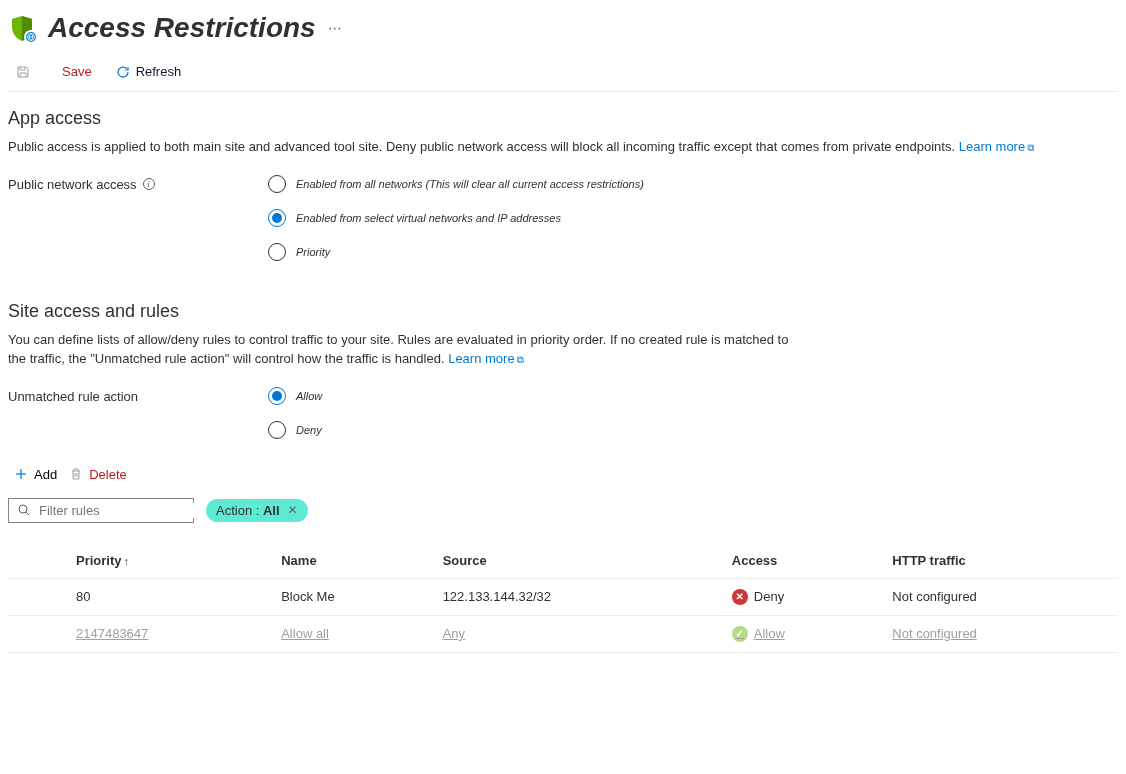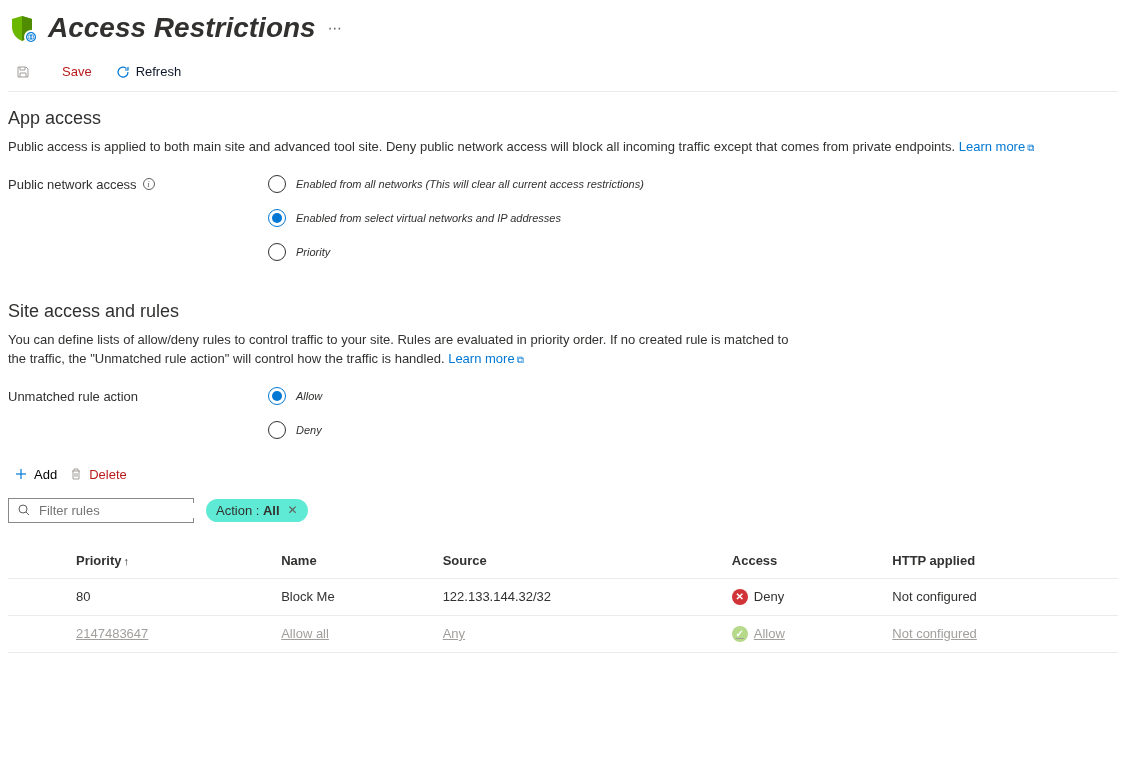--- a/index.html
+++ b/index.html
@@ -183,21 +183,21 @@
   </div>
 
   <table class="table">
     <thead>
       <tr>
         <th class="col-spacer"></th>
         <th><span>Priority</span><span class="sort-arrow">↑</span></th>
         <th>Name</th>
         <th>Source</th>
         <th>Access</th>
-        <th>HTTP applied</th>
+        <th>HTTP traffic</th>
       </tr>
     </thead>
     <tbody id="rules-tbody">
         <tr>
           <td class="col-spacer"></td>
           <td>80</td>
           <td>Block Me</td>
           <td>122.133.144.32/32</td>
           <td>
             <div class="action-cell">

